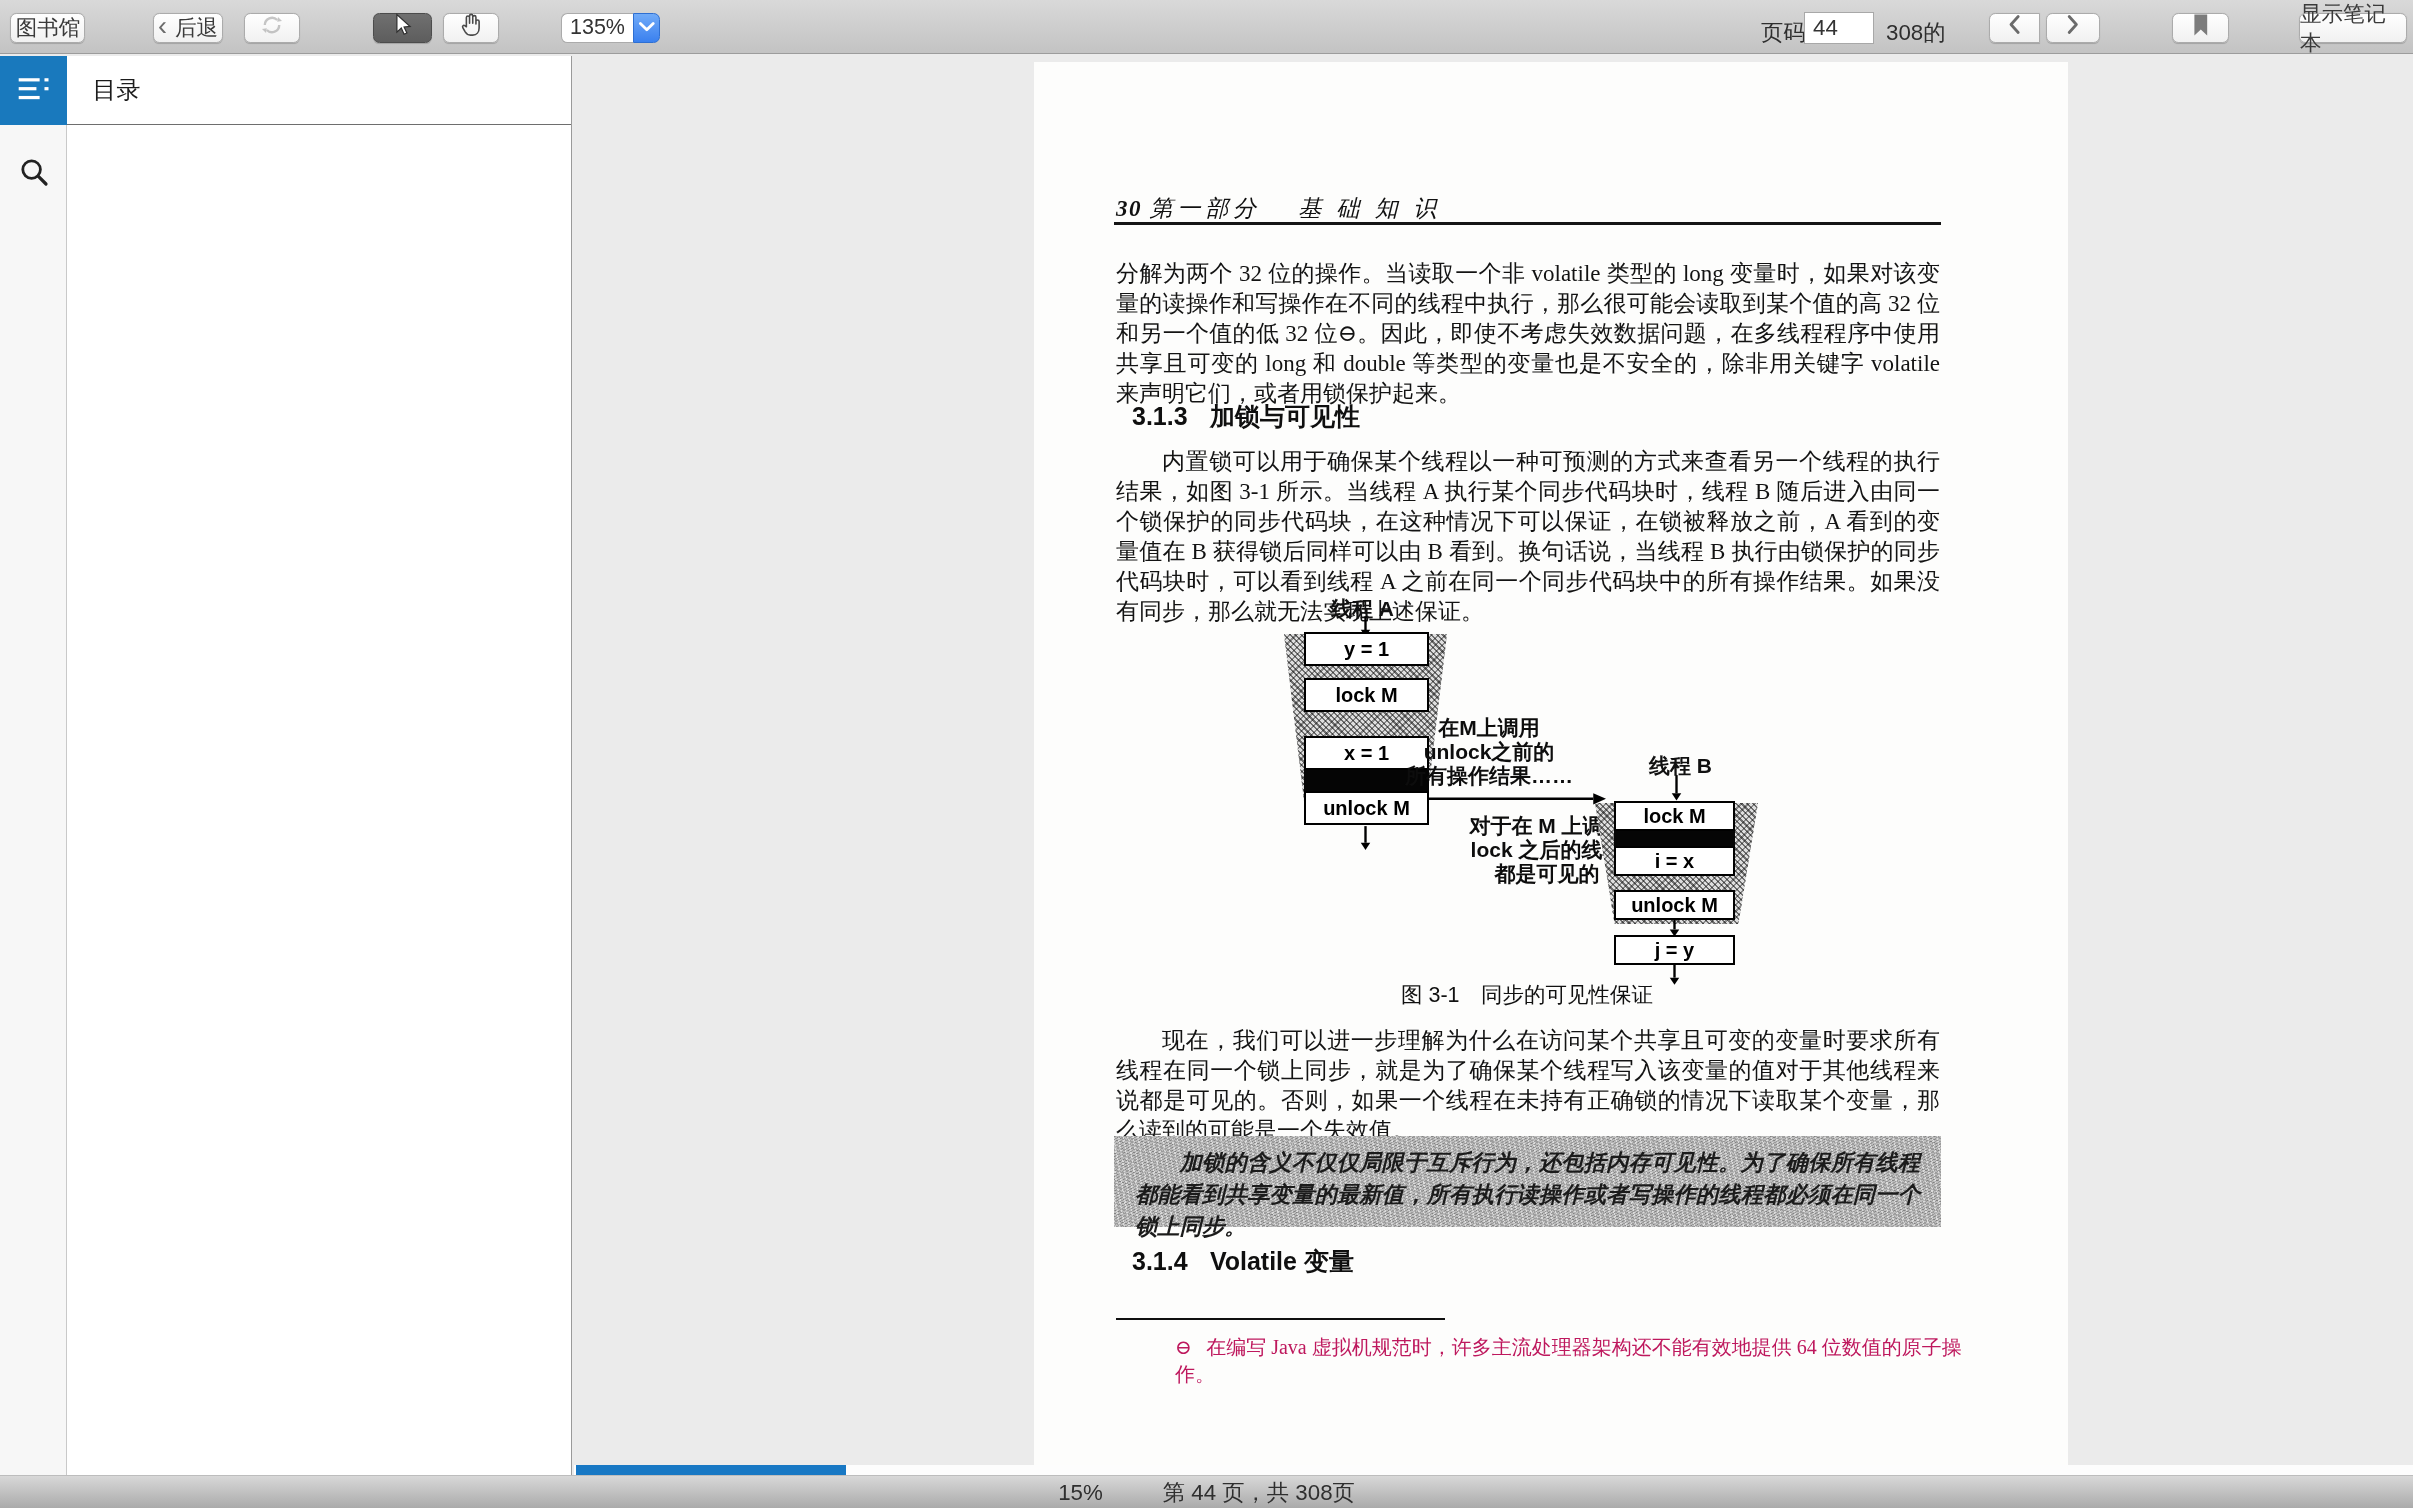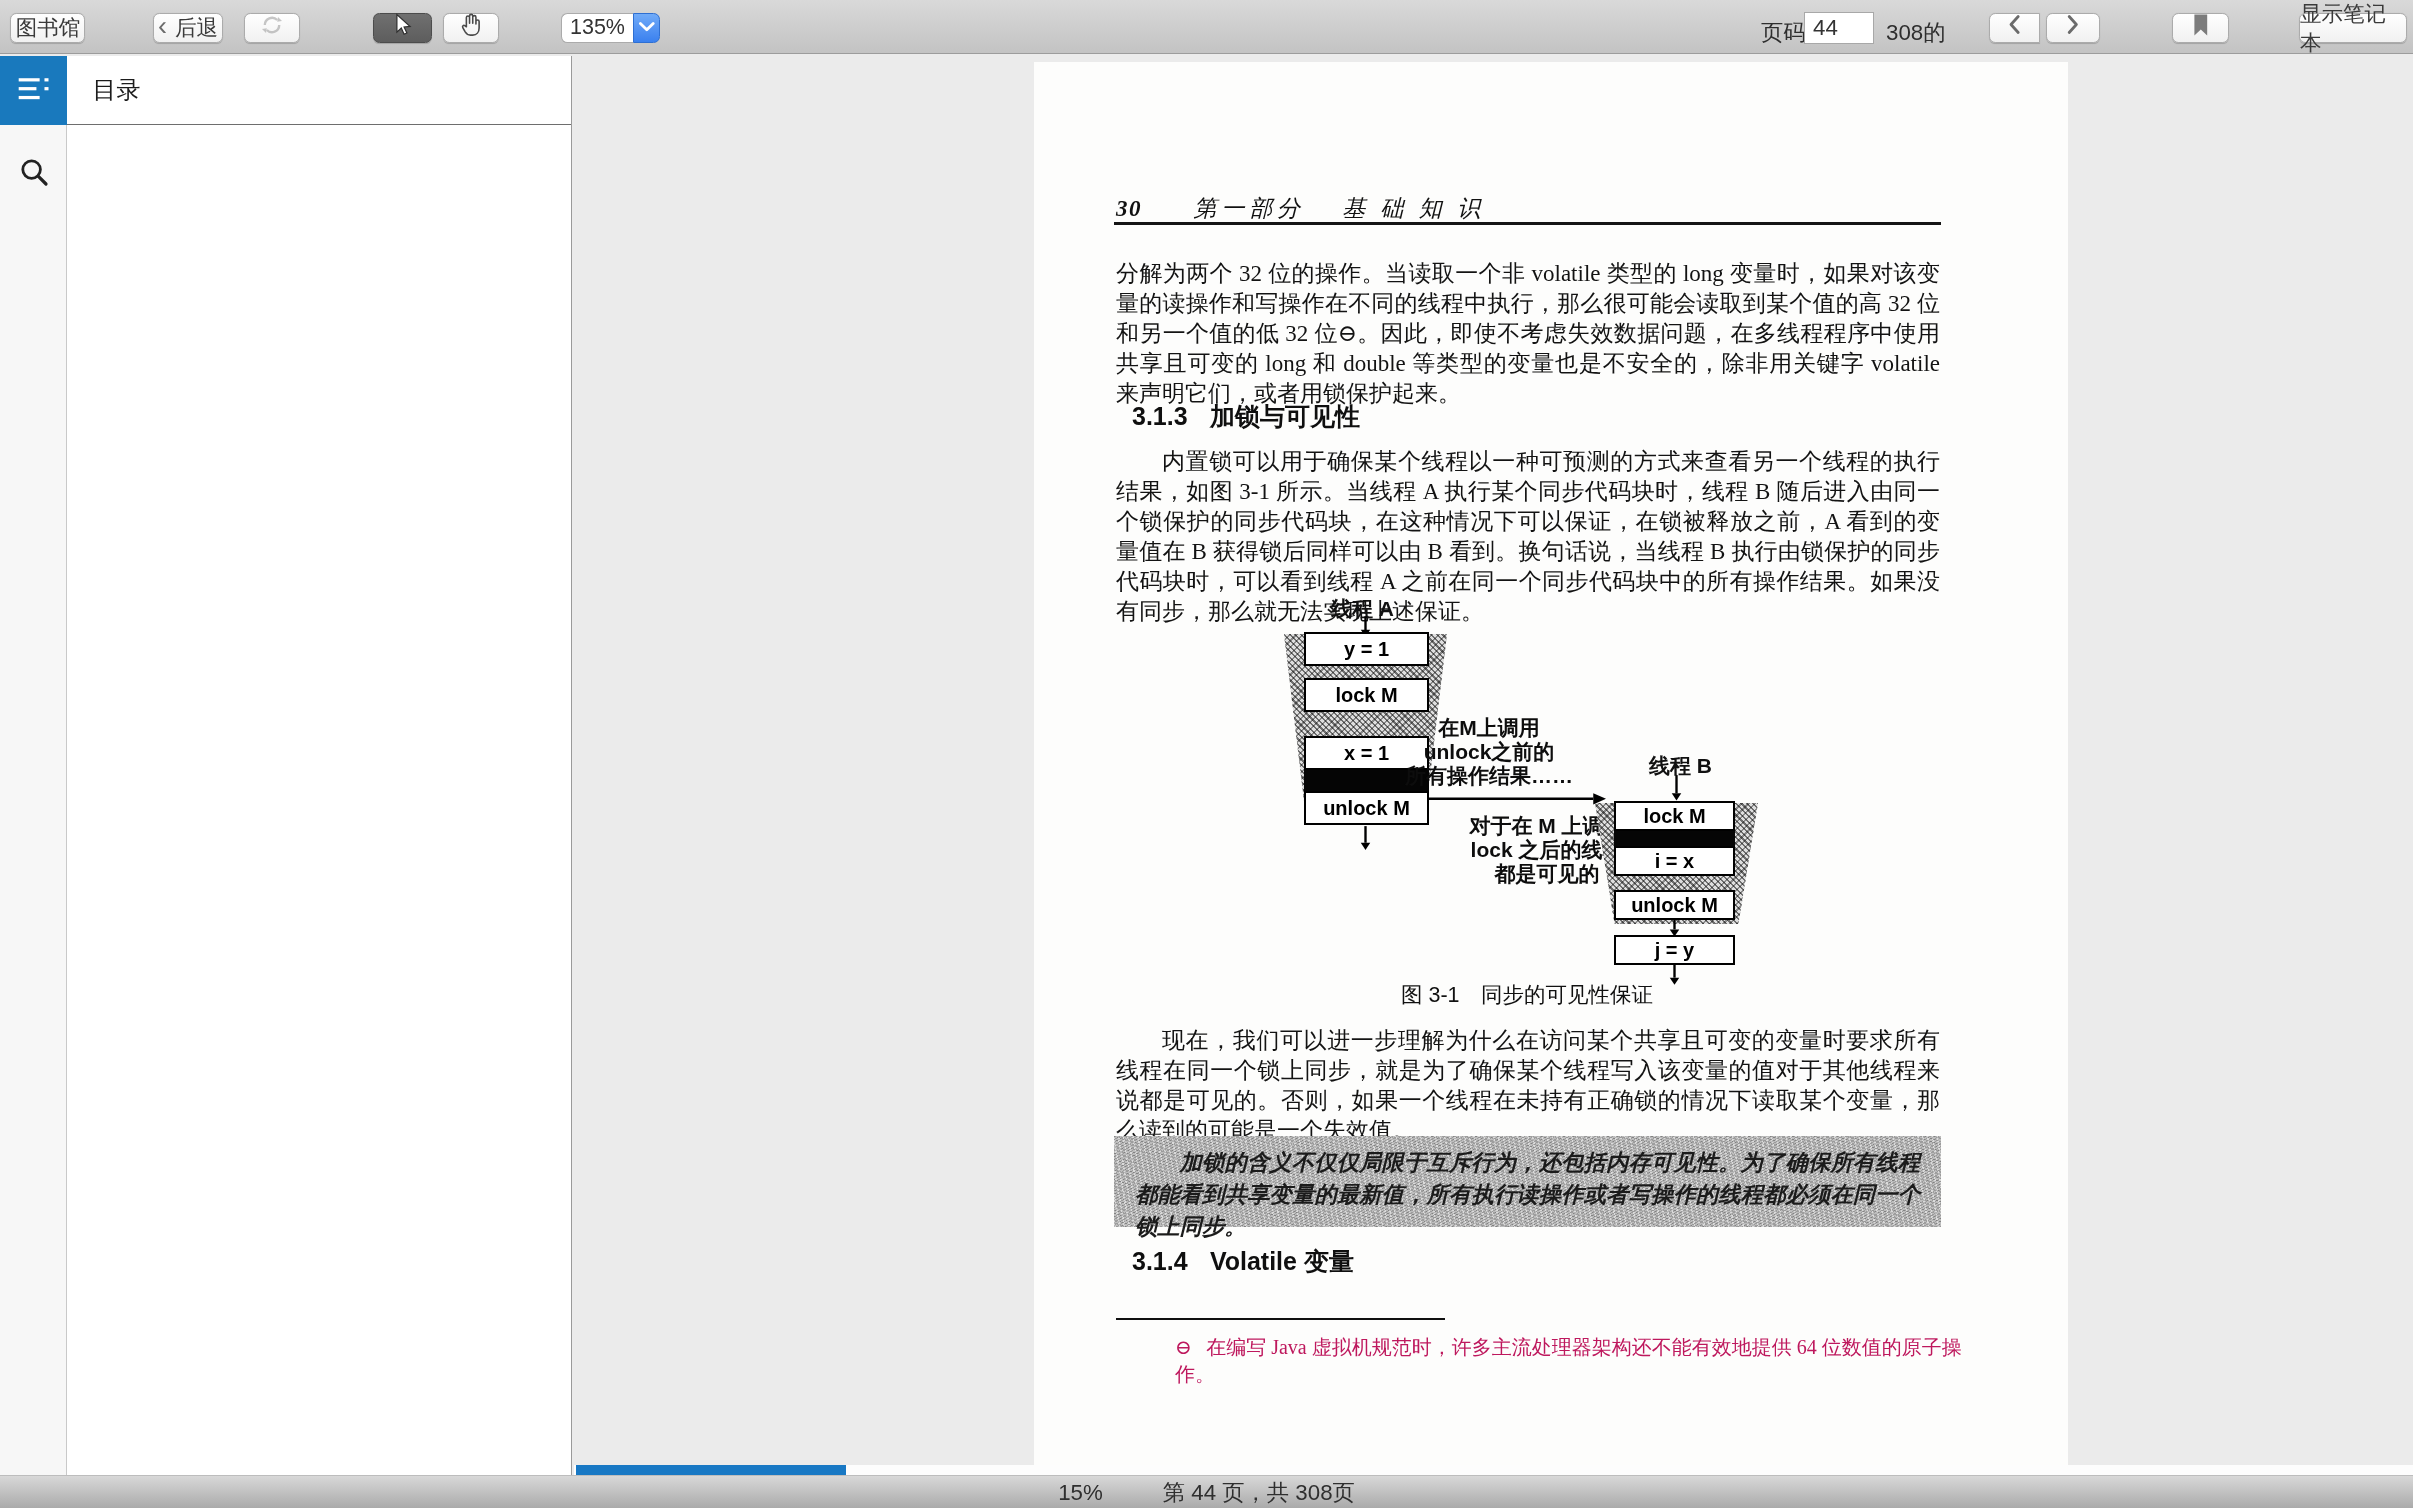--- a/index.html
+++ b/index.html
@@ -48,21 +48,21 @@
   .statusbar { position:absolute; left:0; top:1475px; width:2413px; height:34px;
     background:linear-gradient(#d8d8d8,#a9a9a9); border-top:0.8px solid #bdbdbd;
     display:flex; align-items:center; justify-content:center; gap:60px;
     font-size:22.3px; color:#2f2f2f; z-index:40; }
 
   
   .page { position:absolute; left:1034px; top:62px; width:1034px; height:1403px; background:#fdfdfc;
     color:#161616; font-family:"Liberation Serif","DejaVu Serif",serif; }
   .ph-row { position:absolute; left:82px; top:131px; width:822px; font-style:italic;
     font-size:23px; color:#111; letter-spacing:1.6px; }
-  .ph-num { display:inline-block; margin-right:44px; font-weight:bold; }
+  .ph-num { display:inline-block; font-weight:bold; }
   .ph-part { display:inline-block; margin-right:30px; letter-spacing:4.8px; }
   .ph-title { display:inline-block; letter-spacing:4.8px; }
   .ph-rule { position:absolute; left:80px; top:160px; width:827px; height:3.2px; background:#151515; }
 
   .body-par { position:absolute; left:82px; width:824px; font-size:23px; line-height:30px;
     text-align:justify; color:#131313; }
   .indent { text-indent:2em; }
   .sec-head { position:absolute; left:98px; font-size:25px; font-weight:bold;
     font-family:"Liberation Sans","DejaVu Sans",sans-serif; color:#0f0f0f; }
   .sec-head .sec-no { margin-right:22.3px; }

